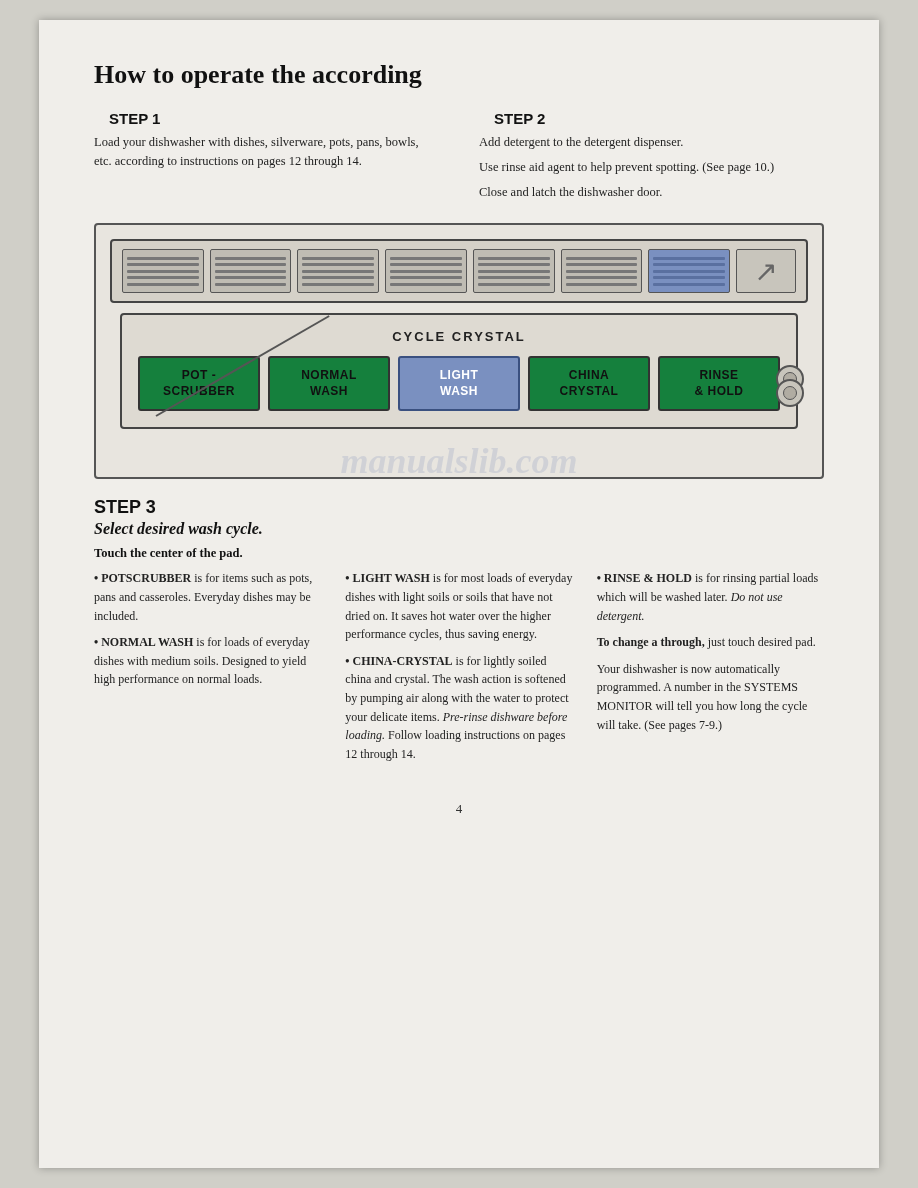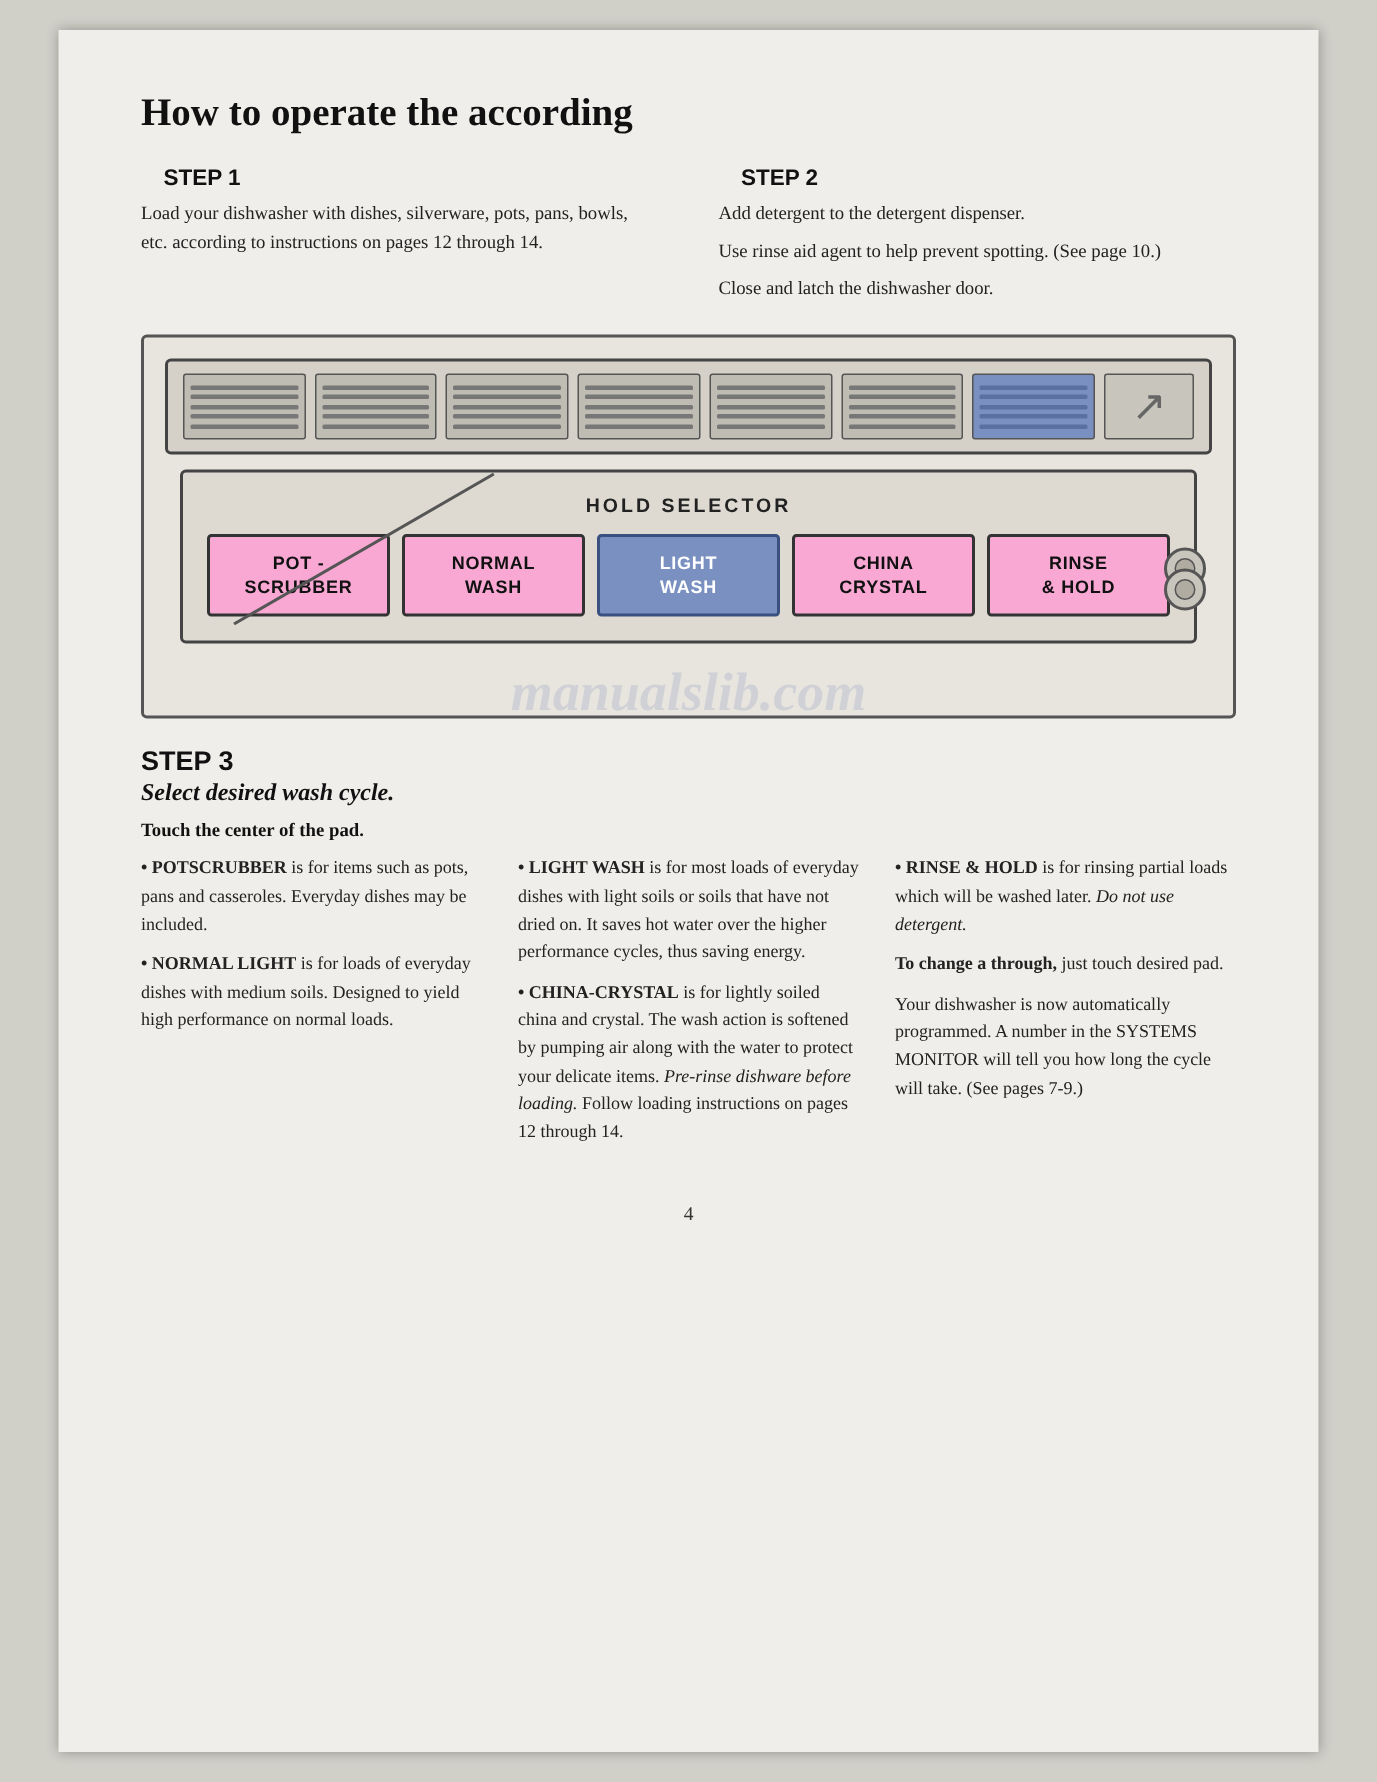--- a/index.html
+++ b/index.html
@@ -116,21 +116,21 @@
       margin-bottom: 12px;
     }
     .cycle-buttons {
       display: flex;
       gap: 8px;
       justify-content: center;
     }
     .cycle-btn {
       border: 2px solid #333;
       border-radius: 3px;
-      background: #f9a8d4;
+      background: #15803d;
       flex: 1;
       min-width: 90px;
       padding: 10px 6px;
       text-align: center;
       font-family: Arial, sans-serif;
       font-size: 12px;
       font-weight: bold;
       line-height: 1.3;
       color: #111;
       letter-spacing: 0.5px;
@@ -317,21 +317,21 @@
         <div class="dw-vent-line" style="background:#5a70a0;"></div>
         <div class="dw-vent-line" style="background:#5a70a0;"></div>
         <div class="dw-vent-line" style="background:#5a70a0;"></div>
       </div>
       <div class="dw-handle-area">
         <span style="font-size:28px; color:#666;">↗</span>
       </div>
     </div>
 
     <div class="dw-control-panel">
-      <div class="cycle-selector-label">HOLD  SELECTOR</div>
+      <div class="cycle-selector-label">CYCLE  CRYSTAL</div>
       <div class="cycle-buttons">
         <div class="cycle-btn">POT -<br>SCRUBBER</div>
         <div class="cycle-btn">NORMAL<br>WASH</div>
         <div class="cycle-btn active">LIGHT<br>WASH</div>
         <div class="cycle-btn">CHINA<br>CRYSTAL</div>
         <div class="cycle-btn">RINSE<br>&amp; HOLD</div>
       </div>
     </div>
 
     <div class="dw-bottom-space"></div>
@@ -351,21 +351,21 @@
     <div class="step3-subheading">Select desired wash cycle.</div>
     <div class="step3-touch">Touch the center of the pad.</div>
 
     <div class="step3-cols">
 
       <div class="step3-col">
         <p>
           <span class="bold">• POTSCRUBBER</span> is for items such as pots, pans and casseroles. Everyday dishes may be included.
         </p>
         <p>
-          <span class="bold">• NORMAL LIGHT</span> is for loads of everyday dishes with medium soils. Designed to yield high performance on normal loads.
+          <span class="bold">• NORMAL WASH</span> is for loads of everyday dishes with medium soils. Designed to yield high performance on normal loads.
         </p>
       </div>
 
       <div class="step3-col">
         <p>
           <span class="bold">• LIGHT WASH</span> is for most loads of everyday dishes with light soils or soils that have not dried on. It saves hot water over the higher performance cycles, thus saving energy.
         </p>
         <p>
           <span class="bold">• CHINA-CRYSTAL</span> is for lightly soiled china and crystal. The wash action is softened by pumping air along with the water to protect your delicate items. <span class="italic">Pre-rinse dishware before loading.</span> Follow loading instructions on pages 12 through 14.
         </p>

